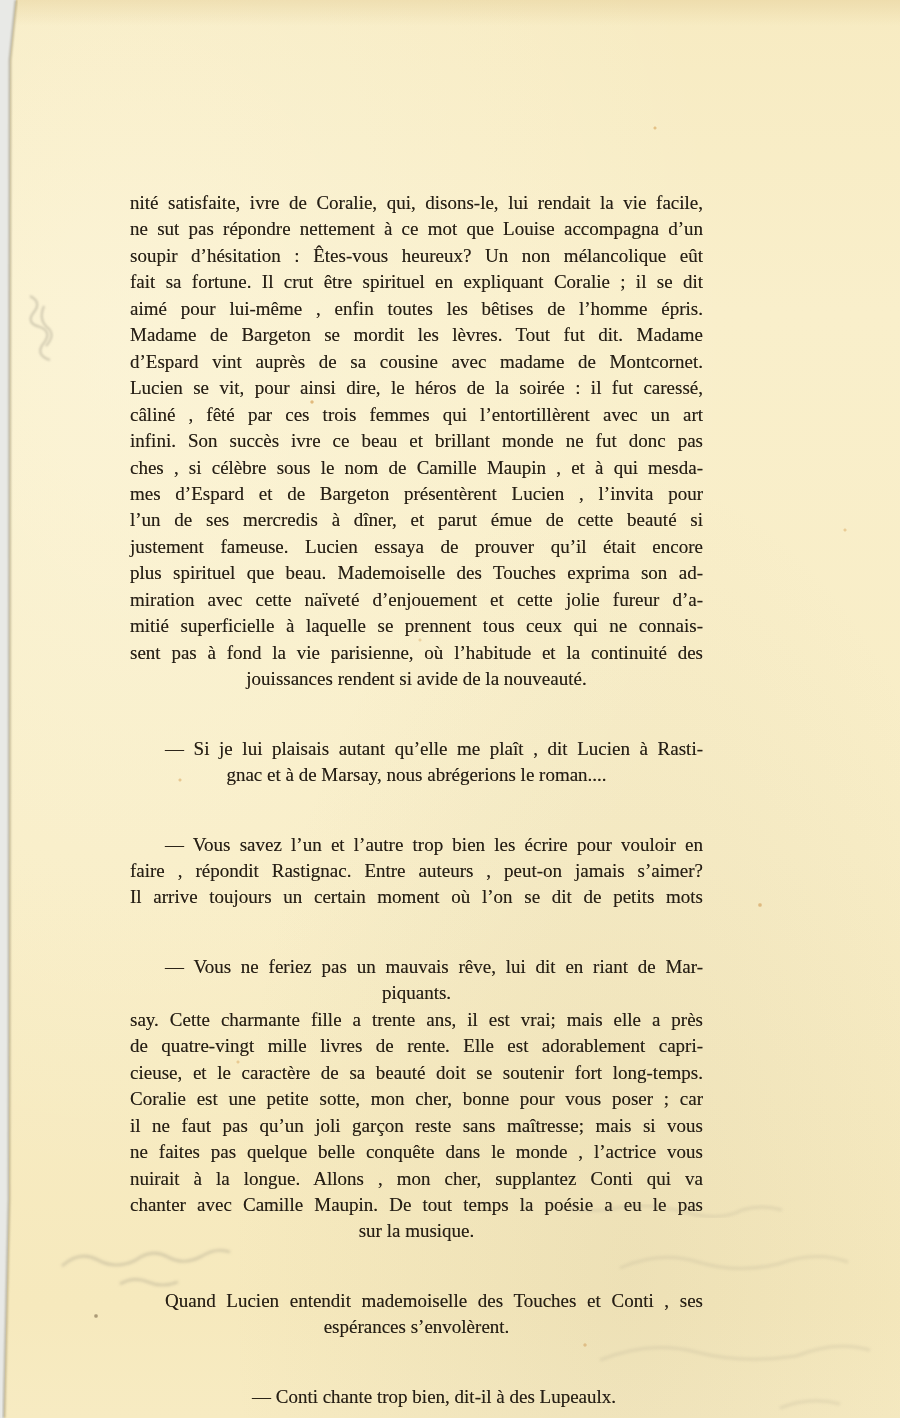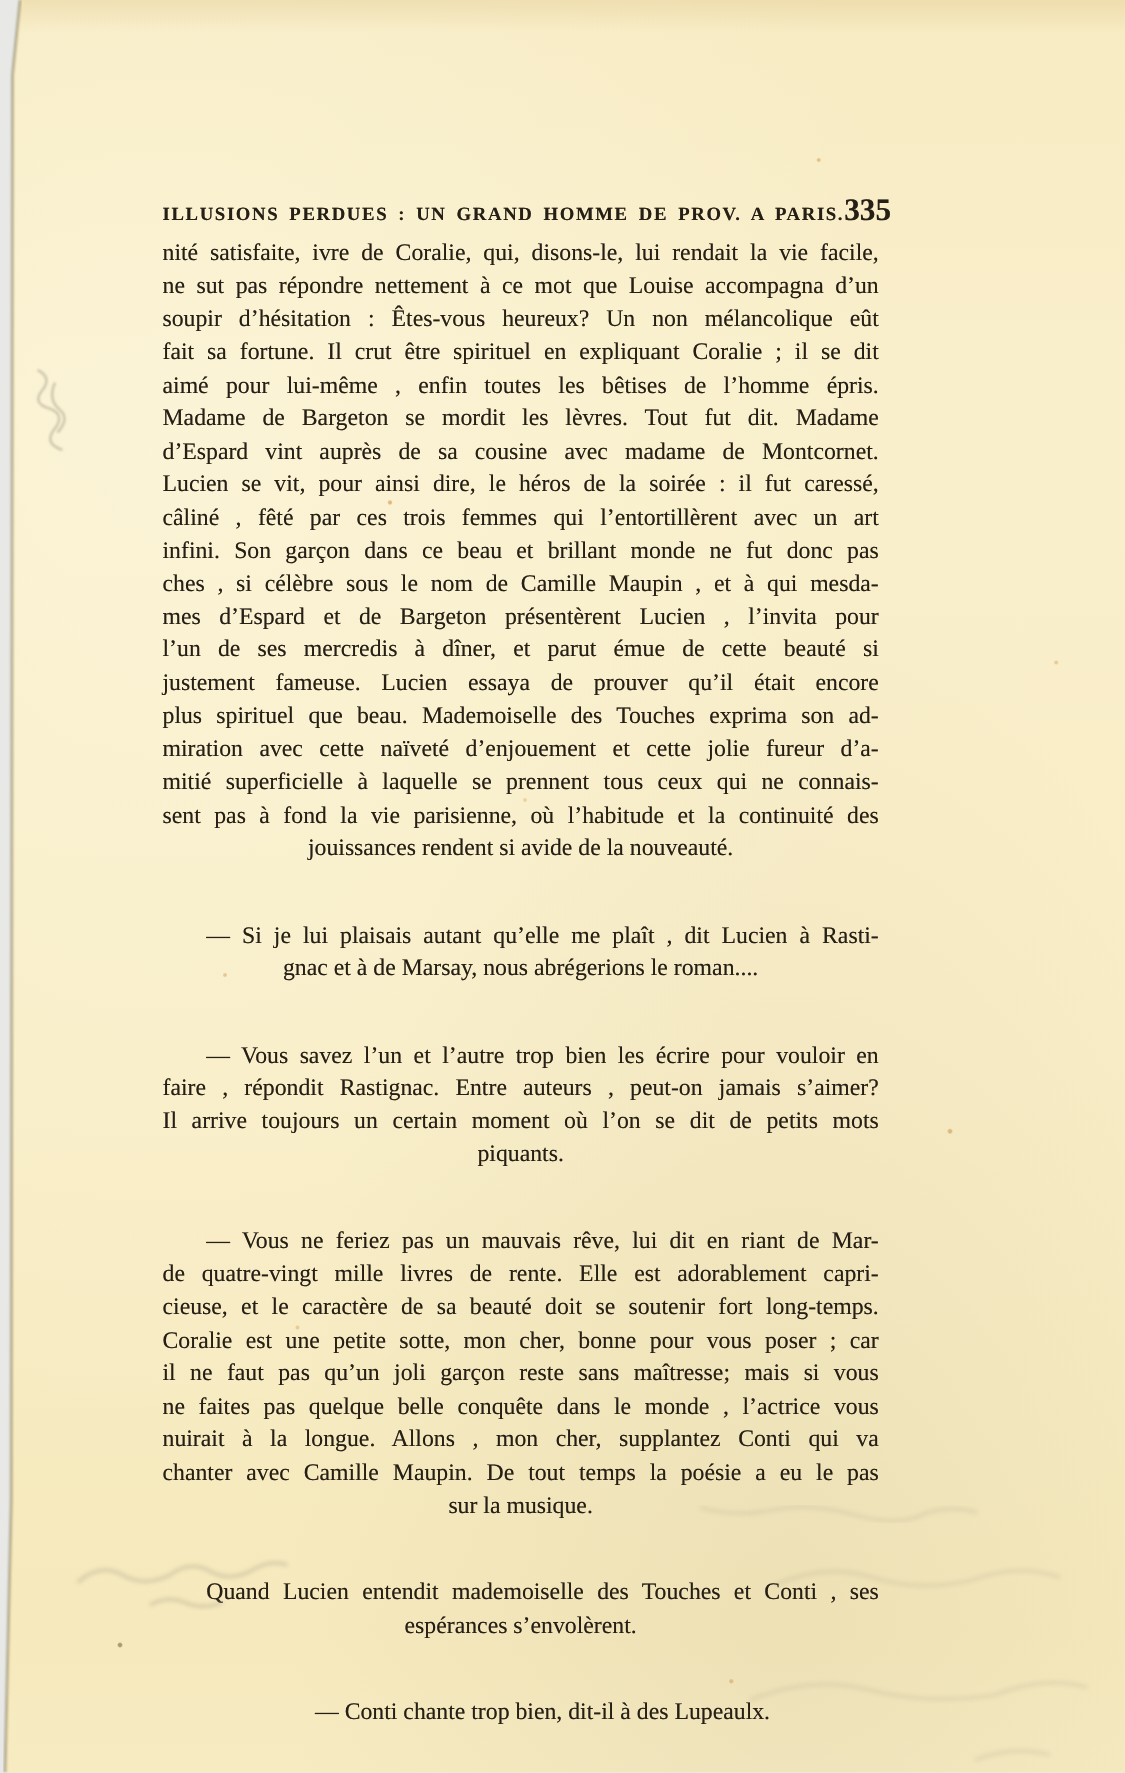--- a/index.html
+++ b/index.html
@@ -57,52 +57,49 @@
   .line.just{text-align:justify;text-align-last:justify;}
   .line.indent{text-indent:35px;margin-top:43px;}
   svg.overlay{position:absolute;inset:0;pointer-events:none;}
 </style>
 </head>
 <body style="--paper: #f8edc6; --ink: #261f15; --scanbg: #e8e9e6;">
 
 <div class="paper">
   <div class="speckles"></div>
 
-  <div class="running-head">
-    <span class="title">ILLUSIONS PERDUES : UN GRAND HOMME DE PROV. A PARIS.</span>
-    <span class="pageno">335</span>
-  </div>
 
   <div class="text-block" id="text-block">
       <div class="line just">nité satisfaite, ivre de Coralie, qui, disons-le, lui rendait la vie facile,</div>
       <div class="line just">ne sut pas répondre nettement à ce mot que Louise accompagna d’un</div>
       <div class="line just">soupir d’hésitation : Êtes-vous heureux? Un non mélancolique eût</div>
       <div class="line just">fait sa fortune. Il crut être spirituel en expliquant Coralie ; il se dit</div>
       <div class="line just">aimé pour lui-même , enfin toutes les bêtises de l’homme épris.</div>
       <div class="line just">Madame de Bargeton se mordit les lèvres. Tout fut dit. Madame</div>
       <div class="line just">d’Espard vint auprès de sa cousine avec madame de Montcornet.</div>
       <div class="line just">Lucien se vit, pour ainsi dire, le héros de la soirée : il fut caressé,</div>
       <div class="line just">câliné , fêté par ces trois femmes qui l’entortillèrent avec un art</div>
-      <div class="line just">infini. Son garçon dans ce beau et brillant monde ne fut donc pas</div>
+      <div class="line just">infini. Son succès ivre ce beau et brillant monde ne fut donc pas</div>
       <div class="line just">ches , si célèbre sous le nom de Camille Maupin , et à qui mesda-</div>
       <div class="line just">mes d’Espard et de Bargeton présentèrent Lucien , l’invita pour</div>
       <div class="line just">l’un de ses mercredis à dîner, et parut émue de cette beauté si</div>
       <div class="line just">justement fameuse. Lucien essaya de prouver qu’il était encore</div>
       <div class="line just">plus spirituel que beau. Mademoiselle des Touches exprima son ad-</div>
       <div class="line just">miration avec cette naïveté d’enjouement et cette jolie fureur d’a-</div>
       <div class="line just">mitié superficielle à laquelle se prennent tous ceux qui ne connais-</div>
       <div class="line just">sent pas à fond la vie parisienne, où l’habitude et la continuité des</div>
       <div class="line">jouissances rendent si avide de la nouveauté.</div>
       <div class="line just indent">— Si je lui plaisais autant qu’elle me plaît , dit Lucien à Rasti-</div>
       <div class="line">gnac et à de Marsay, nous abrégerions le roman....</div>
       <div class="line just indent">— Vous savez l’un et l’autre trop bien les écrire pour vouloir en</div>
       <div class="line just">faire , répondit Rastignac. Entre auteurs , peut-on jamais s’aimer?</div>
       <div class="line just">Il arrive toujours un certain moment où l’on se dit de petits mots</div>
+      <div class="line just indent">— Vous ne feriez pas un mauvais rêve, lui dit en riant de Mar-</div>
       <div class="line">piquants.</div>
-      <div class="line just indent">— Vous ne feriez pas un mauvais rêve, lui dit en riant de Mar-</div>
+      <div class="line just">say. Cette charmante fille a trente ans, il est vrai; mais elle a près</div>
       <div class="line just">de quatre-vingt mille livres de rente. Elle est adorablement capri-</div>
       <div class="line just">cieuse, et le caractère de sa beauté doit se soutenir fort long-temps.</div>
       <div class="line just">Coralie est une petite sotte, mon cher, bonne pour vous poser ; car</div>
       <div class="line just">il ne faut pas qu’un joli garçon reste sans maîtresse; mais si vous</div>
       <div class="line just">ne faites pas quelque belle conquête dans le monde , l’actrice vous</div>
       <div class="line just">nuirait à la longue. Allons , mon cher, supplantez Conti qui va</div>
       <div class="line just">chanter avec Camille Maupin. De tout temps la poésie a eu le pas</div>
       <div class="line">sur la musique.</div>
       <div class="line just indent">Quand Lucien entendit mademoiselle des Touches et Conti , ses</div>
       <div class="line">espérances s’envolèrent.</div>

